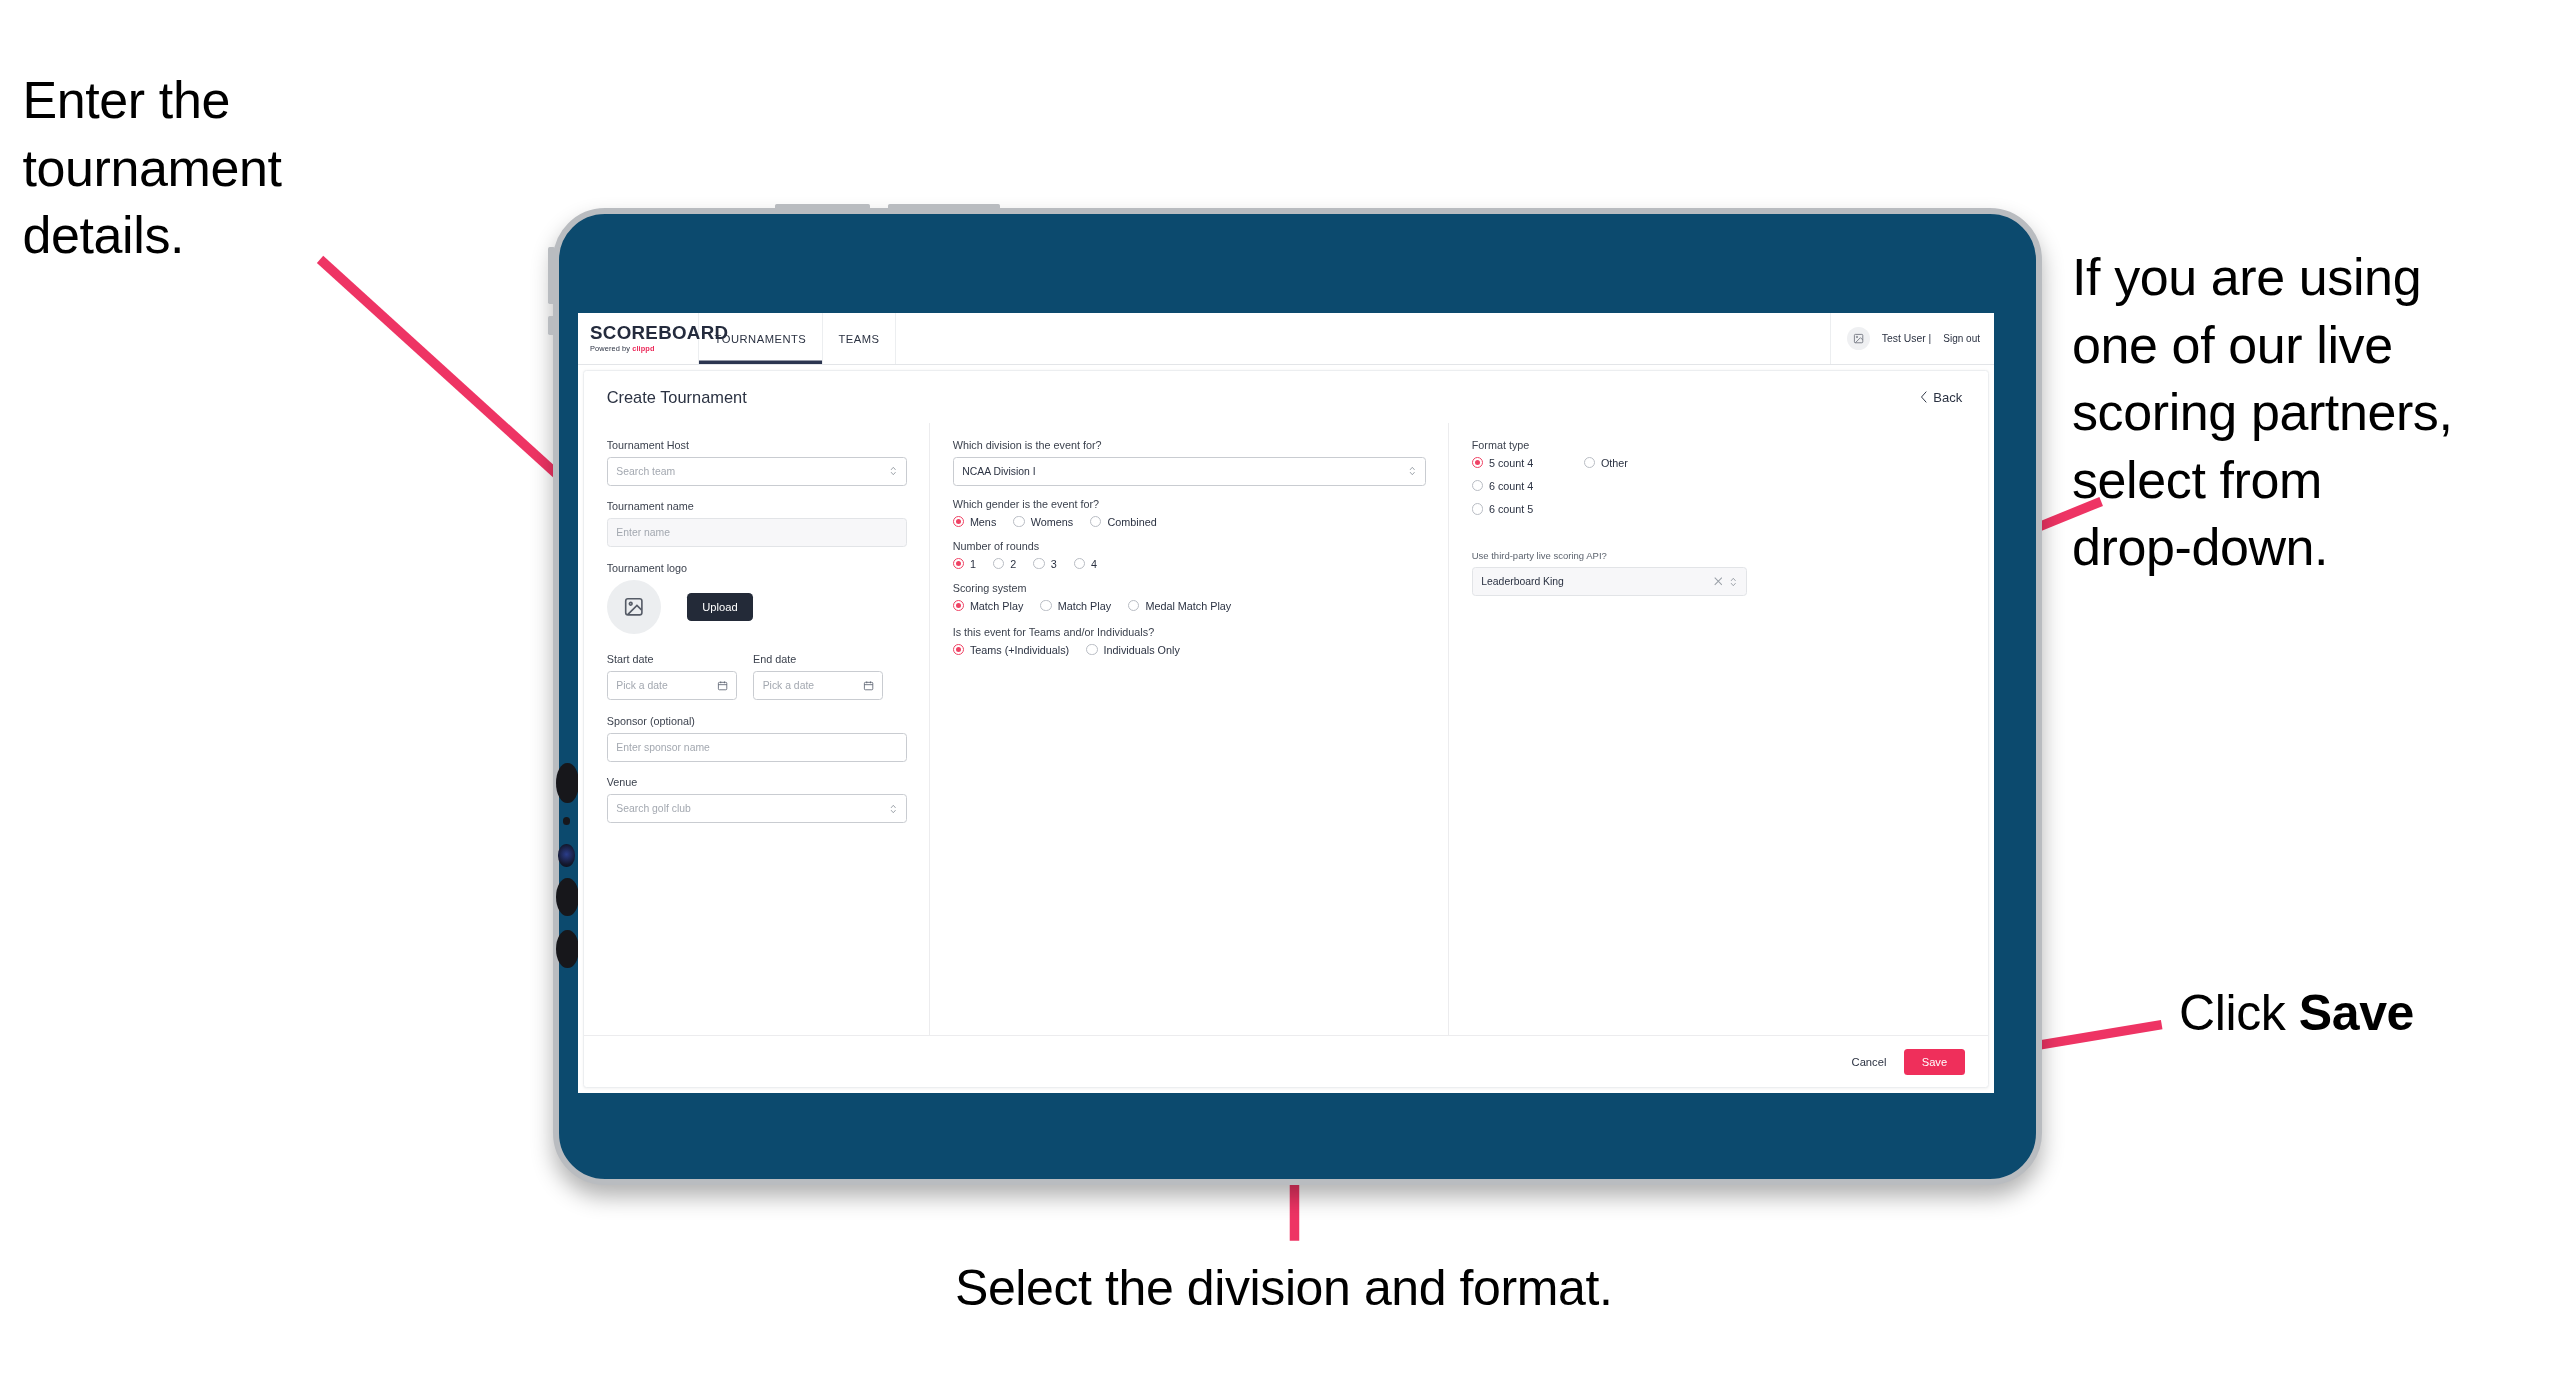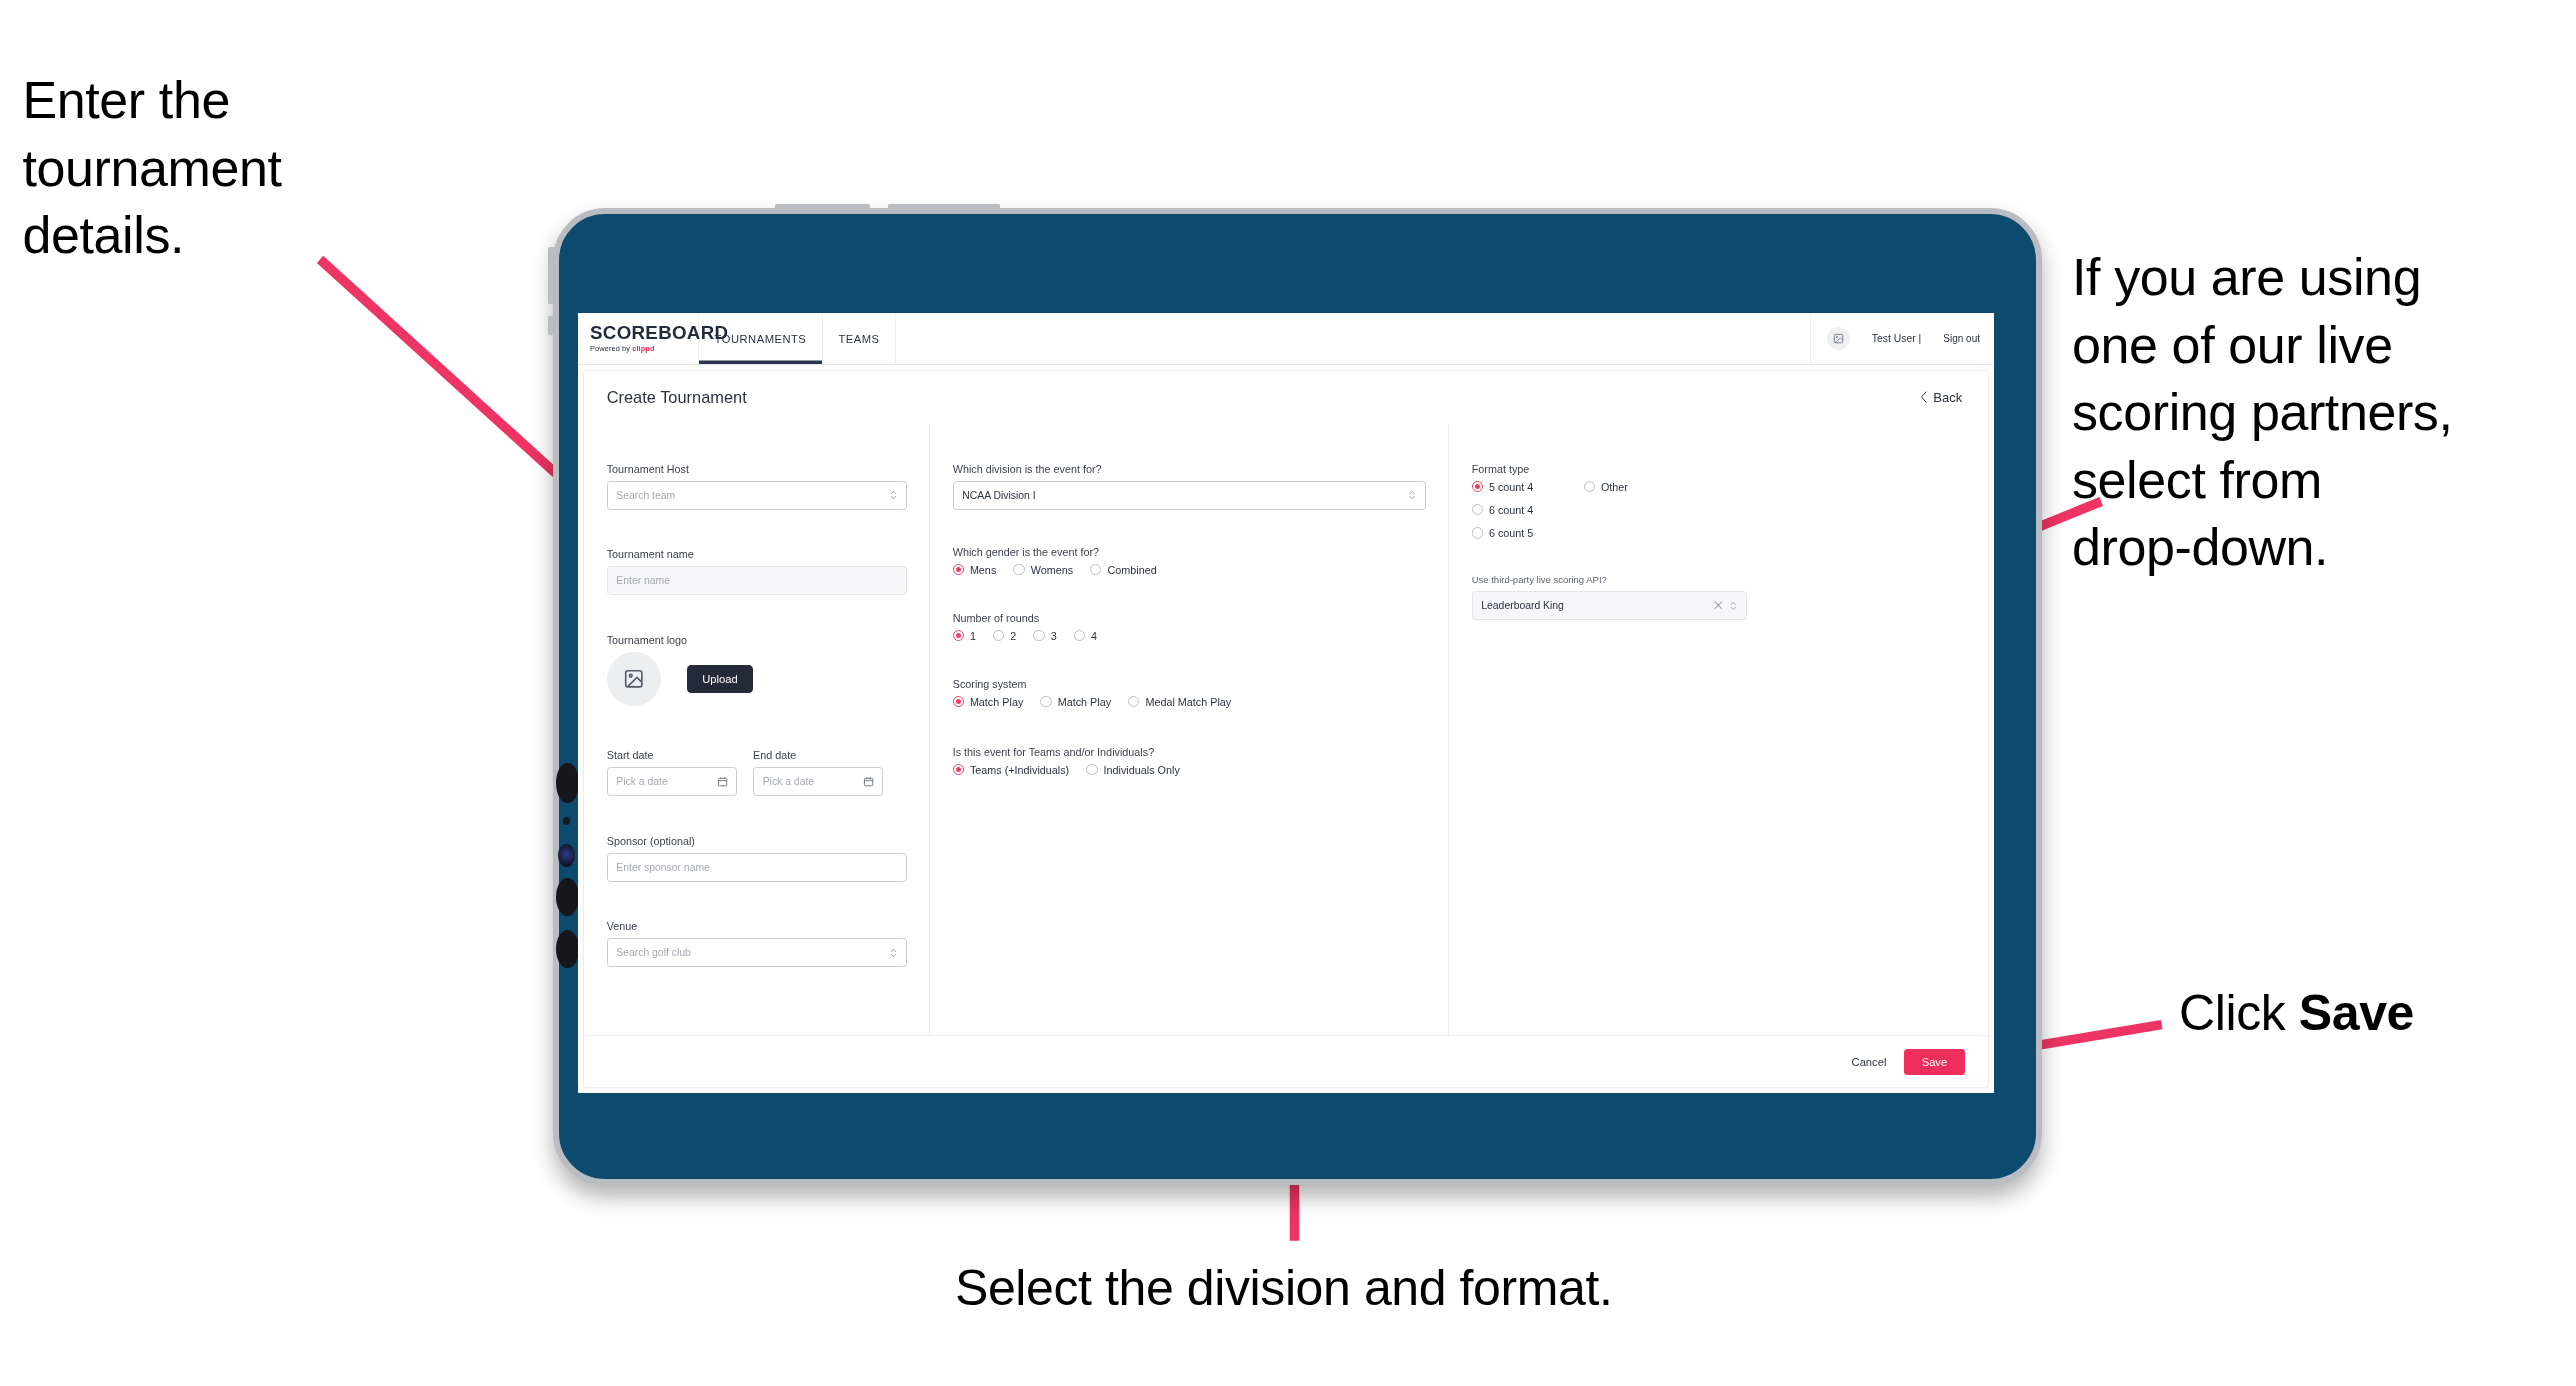--- a/index.html
+++ b/index.html
@@ -83,21 +83,21 @@
   #logo-sub .brand { color: #ec2b5b; font-weight: 700; }
 
   .navtab {
     display: flex; align-items: center; padding: 0 15.6px;
     font-size: 11.2px; letter-spacing: 0.5px; color: #2b3242;
     border-right: 0.9px solid #eceef0; cursor: pointer; background: #fff;
   }
   .navtab.active { box-shadow: inset 0 -3.5px 0 0 #2b3550; font-weight: 400; }
   #nav-spacer { flex: 1; border-right: 0.9px solid #eceef0; }
   #nav-right {
-    display: flex; align-items: center; gap: 22px; padding: 0 14px 0 15.6px;
+    display: flex; align-items: center; gap: 12px; padding: 0 14px 0 15.6px;
   }
   #nav-avatar {
     width: 23px; height: 23px; border-radius: 50%; background: #eff0f2;
     display: flex; align-items: center; justify-content: center; color: #767b84;
   }
   #nav-user { font-size: 10.4px; color: #2b3242; }
   #nav-signout { font-size: 10px; color: #2b3242; cursor: pointer; }
 
   
   #card {
@@ -112,21 +112,21 @@
   }
   #page-title { font-size: 16.4px; color: #2b3242; }
   #back-link { font-size: 13px; color: #2b3242; cursor: pointer; display:flex; align-items:center; gap:5.2px; }
 
   #cols { flex: 1; display: flex; padding: 0 0 0 0; }
   .col { padding: 15.6px 22.5px 0 22.5px; }
   #col1 { width: 346px; border-right: 0.9px solid #ececee; }
   #col2 { width: 519px; border-right: 0.9px solid #ececee; }
   #col3 { flex: 1; }
 
-  .fld-label { font-size: 10.8px; color: #3c424e; margin-bottom: 6px; margin-top: 24px; }
+  .fld-label { font-size: 10.8px; color: #3c424e; margin-bottom: 6px; }
   .fld-label.sm { font-size: 9.5px; color: #5c636e; }
   .gap { height: 14.7px; }
 
   .input {
     width: 100%; height: 29px; border: 0.9px solid #c9ccd1; border-radius: 3.5px;
     background: #fff; display: flex; align-items: center;
     padding: 0 8.6px; font-size: 10.4px; color: #a3a8b0; position: relative;
   }
   .input.filled { color: #2b3242; }
   .input.grey { background: #f7f7f9; border-color: #e2e4e7; }

